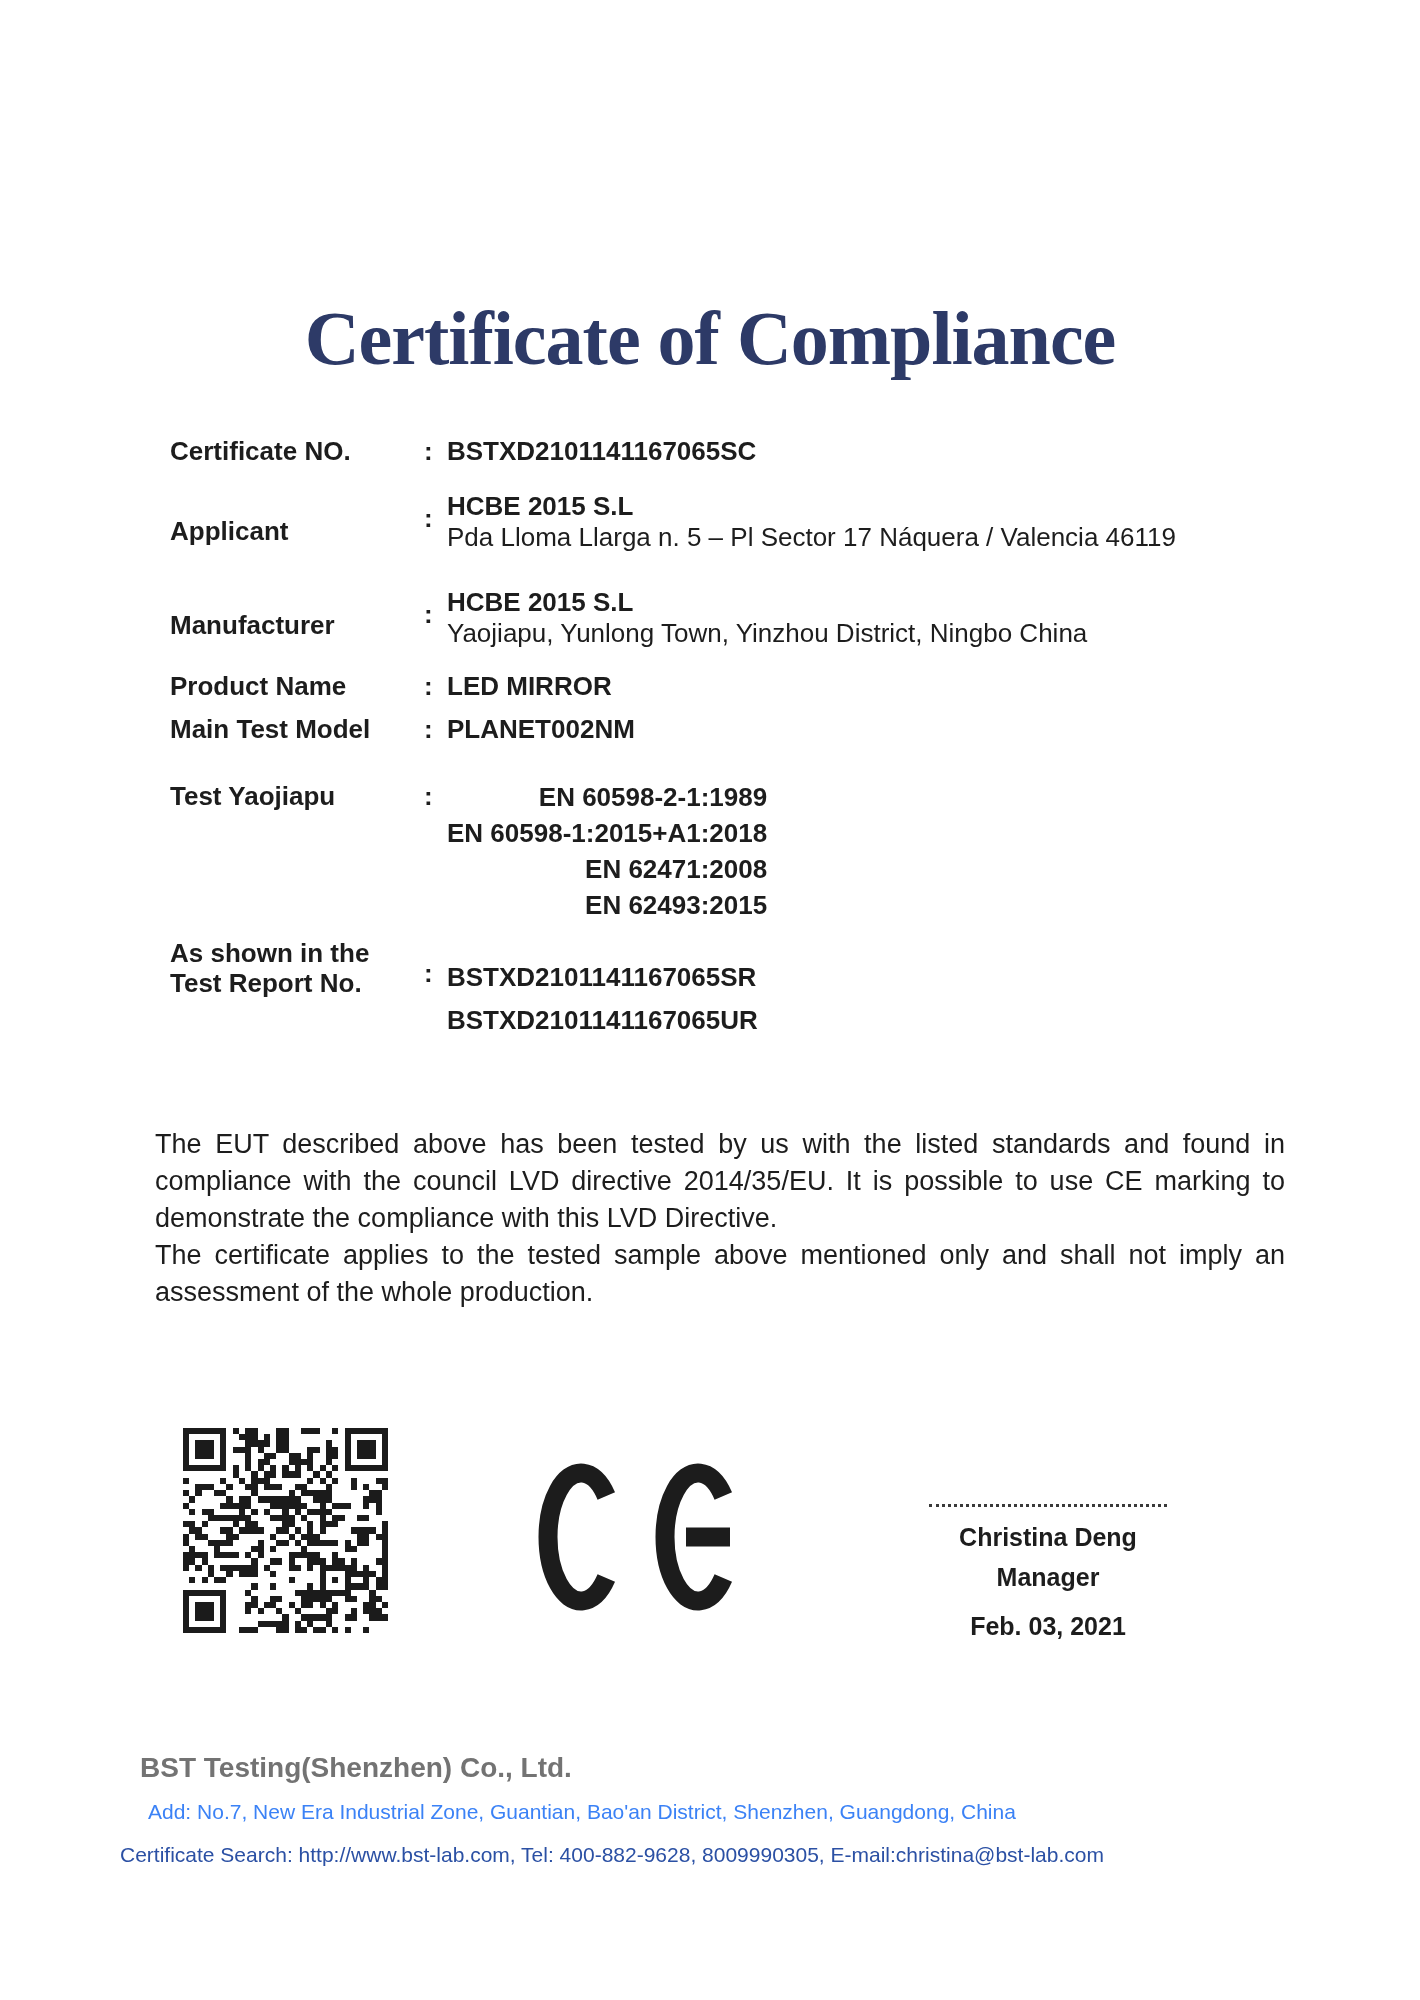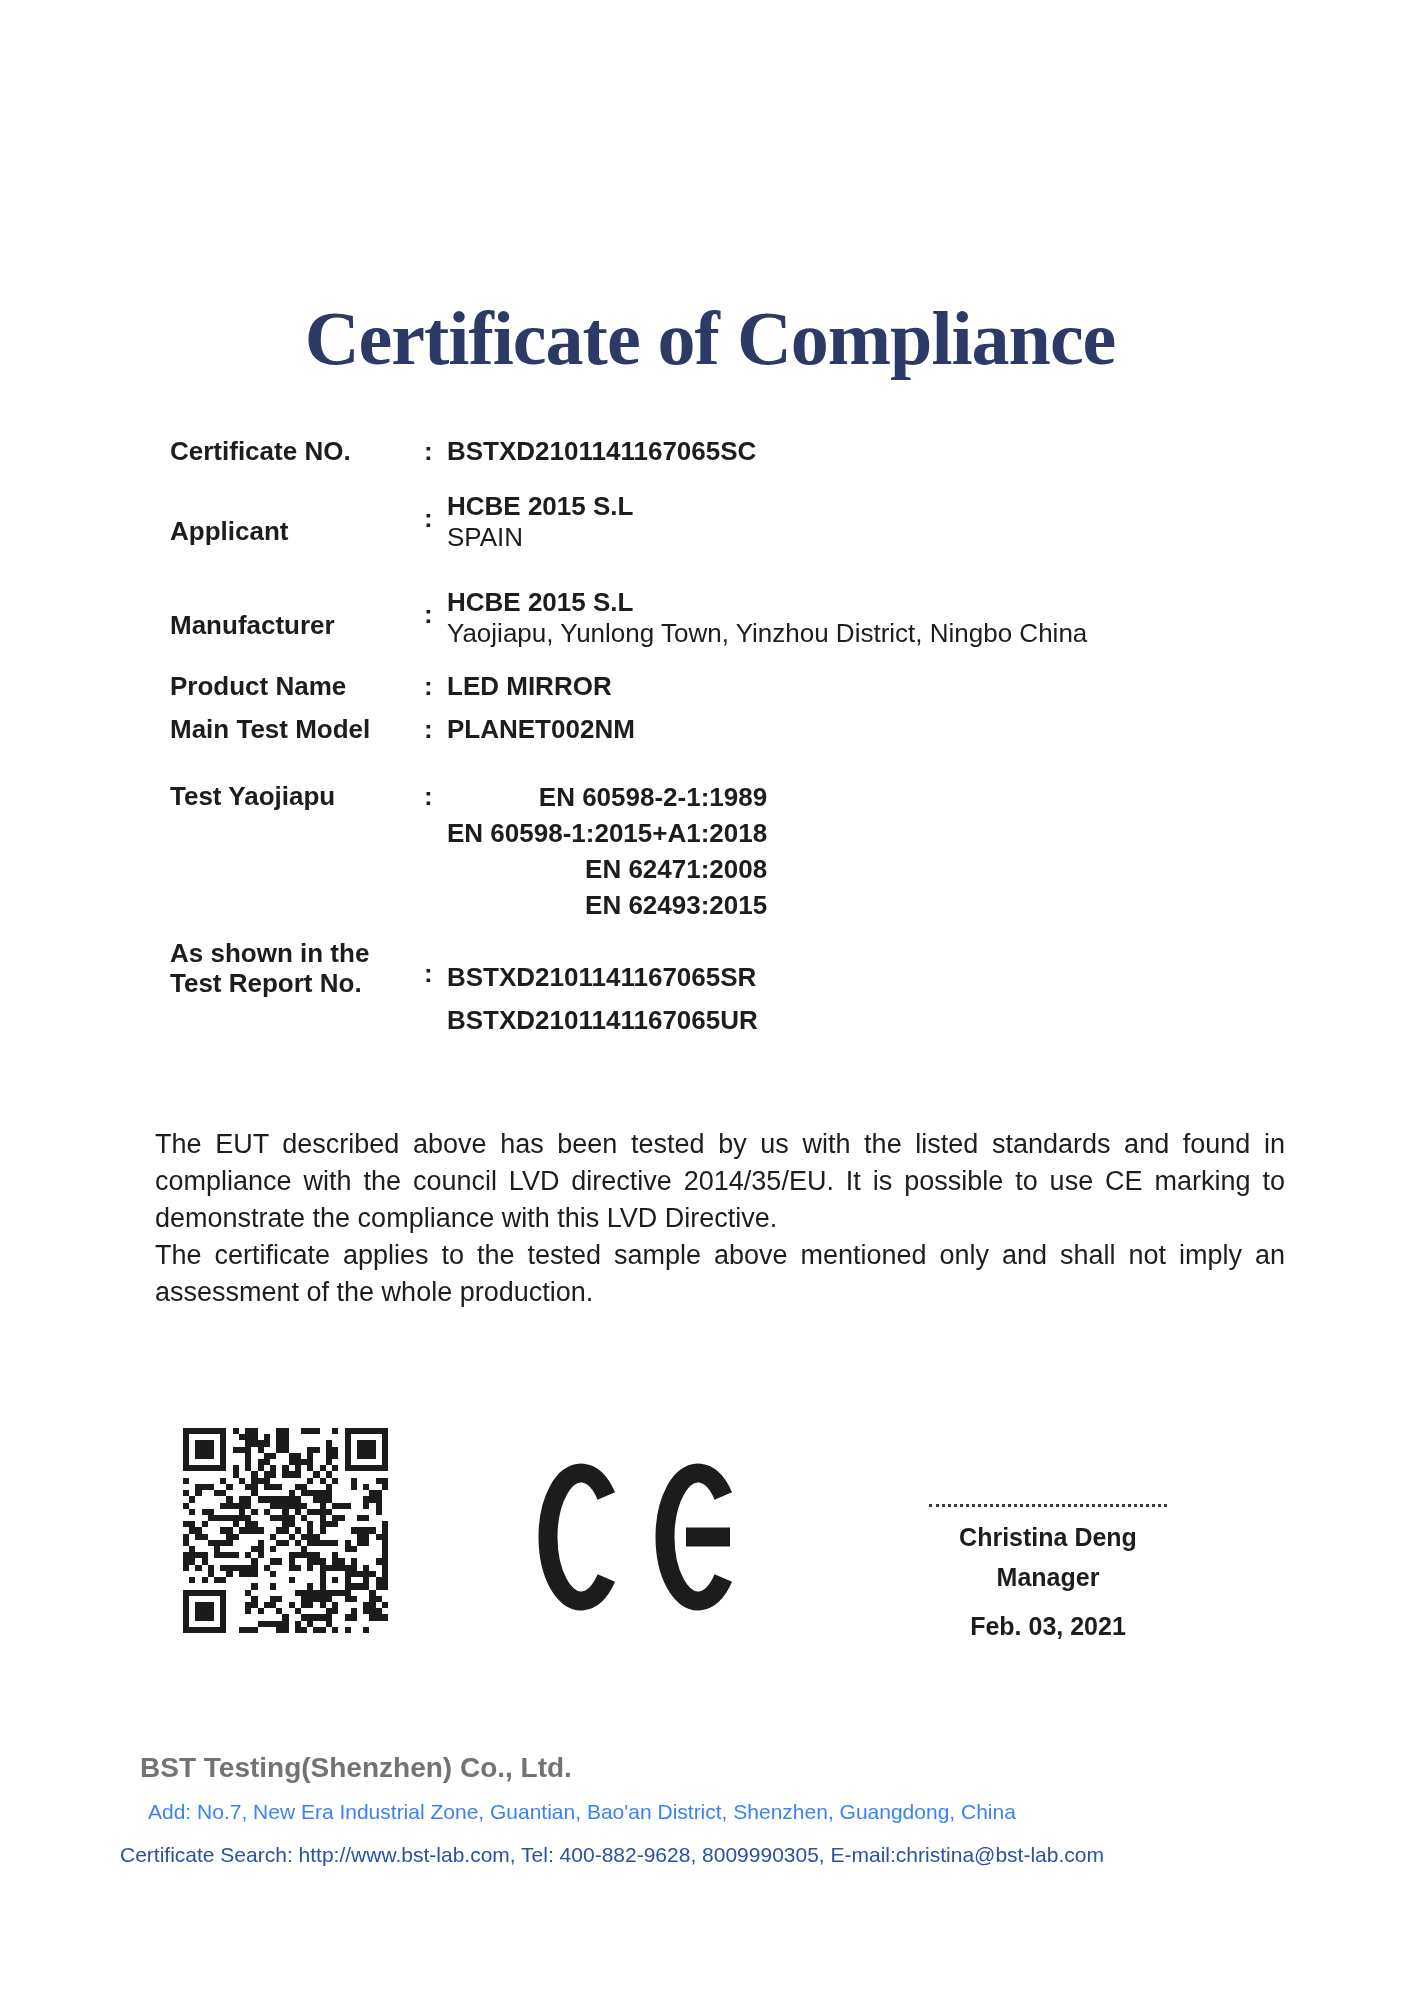--- a/index.html
+++ b/index.html
@@ -81,21 +81,21 @@
   <div class="title">Certificate of Compliance</div>
 
   <span class="flabel" style="top:436px">Certificate NO.</span>
   <span class="fcolon" style="top:436px">:</span>
   <span class="fvalue bold" style="top:436px">BSTXD2101141167065SC</span>
 
   <span class="flabel" style="top:516px">Applicant</span>
   <span class="fcolon" style="top:503px">:</span>
   <div class="fvalue" style="top:491px">
     <div class="bold">HCBE 2015 S.L</div>
-    <div>SPAIN</div>
+    <div>Pda Lloma Llarga n. 5  –  Pl Sector 17 Náquera / Valencia 46119</div>
   </div>
 
   <span class="flabel" style="top:610px">Manufacturer</span>
   <span class="fcolon" style="top:599px">:</span>
   <div class="fvalue" style="top:587px">
     <div class="bold">HCBE 2015 S.L</div>
     <div>Yaojiapu, Yunlong Town, Yinzhou District, Ningbo China</div>
   </div>
 
   <span class="flabel" style="top:671px">Product Name</span>

